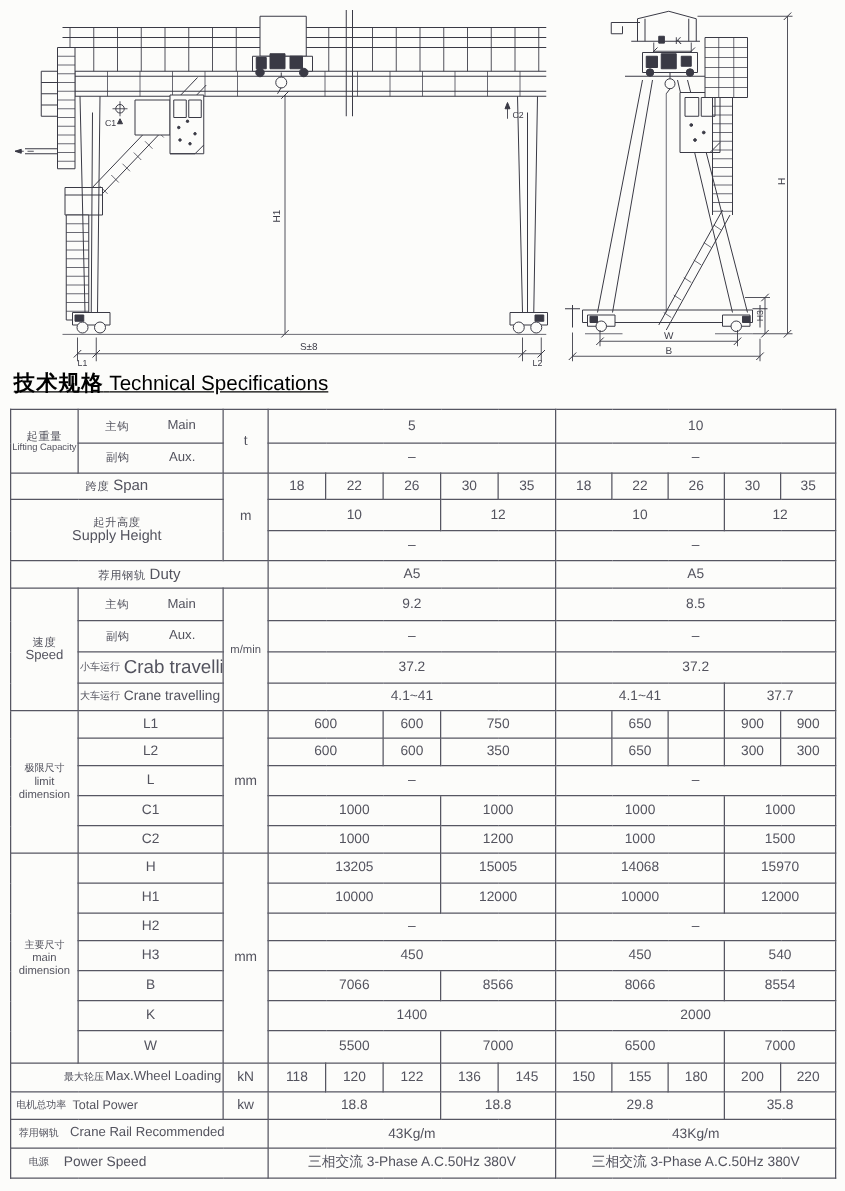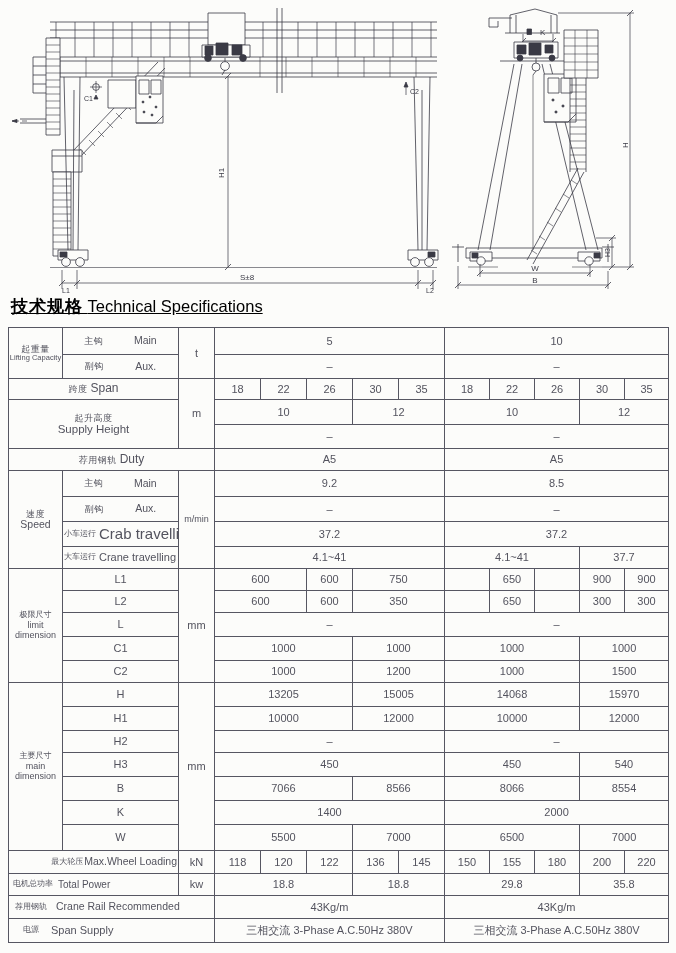--- a/index.html
+++ b/index.html
@@ -473,21 +473,21 @@
             </div>
           </td>
       <td colspan="5" class="val">43Kg/m</td>
       <td colspan="5" class="val">43Kg/m</td>
     </tr>
 
     <tr style="height:24px">
       <td colspan="3">
             <div class="tight" style="gap:12px;padding-left:14px">
         <span class="cns">电源</span>
-        <span class="ens" style="font-size:11px">Span Supply</span>
+        <span class="ens" style="font-size:11px">Power Speed</span>
             </div>
           </td>
       <td colspan="5" class="supply">三相交流  3-Phase A.C.50Hz 380V</td>
       <td colspan="5" class="supply">三相交流  3-Phase A.C.50Hz 380V</td>
     </tr>
     </tbody>
   </table>
 </div>
 
 </body></html>

